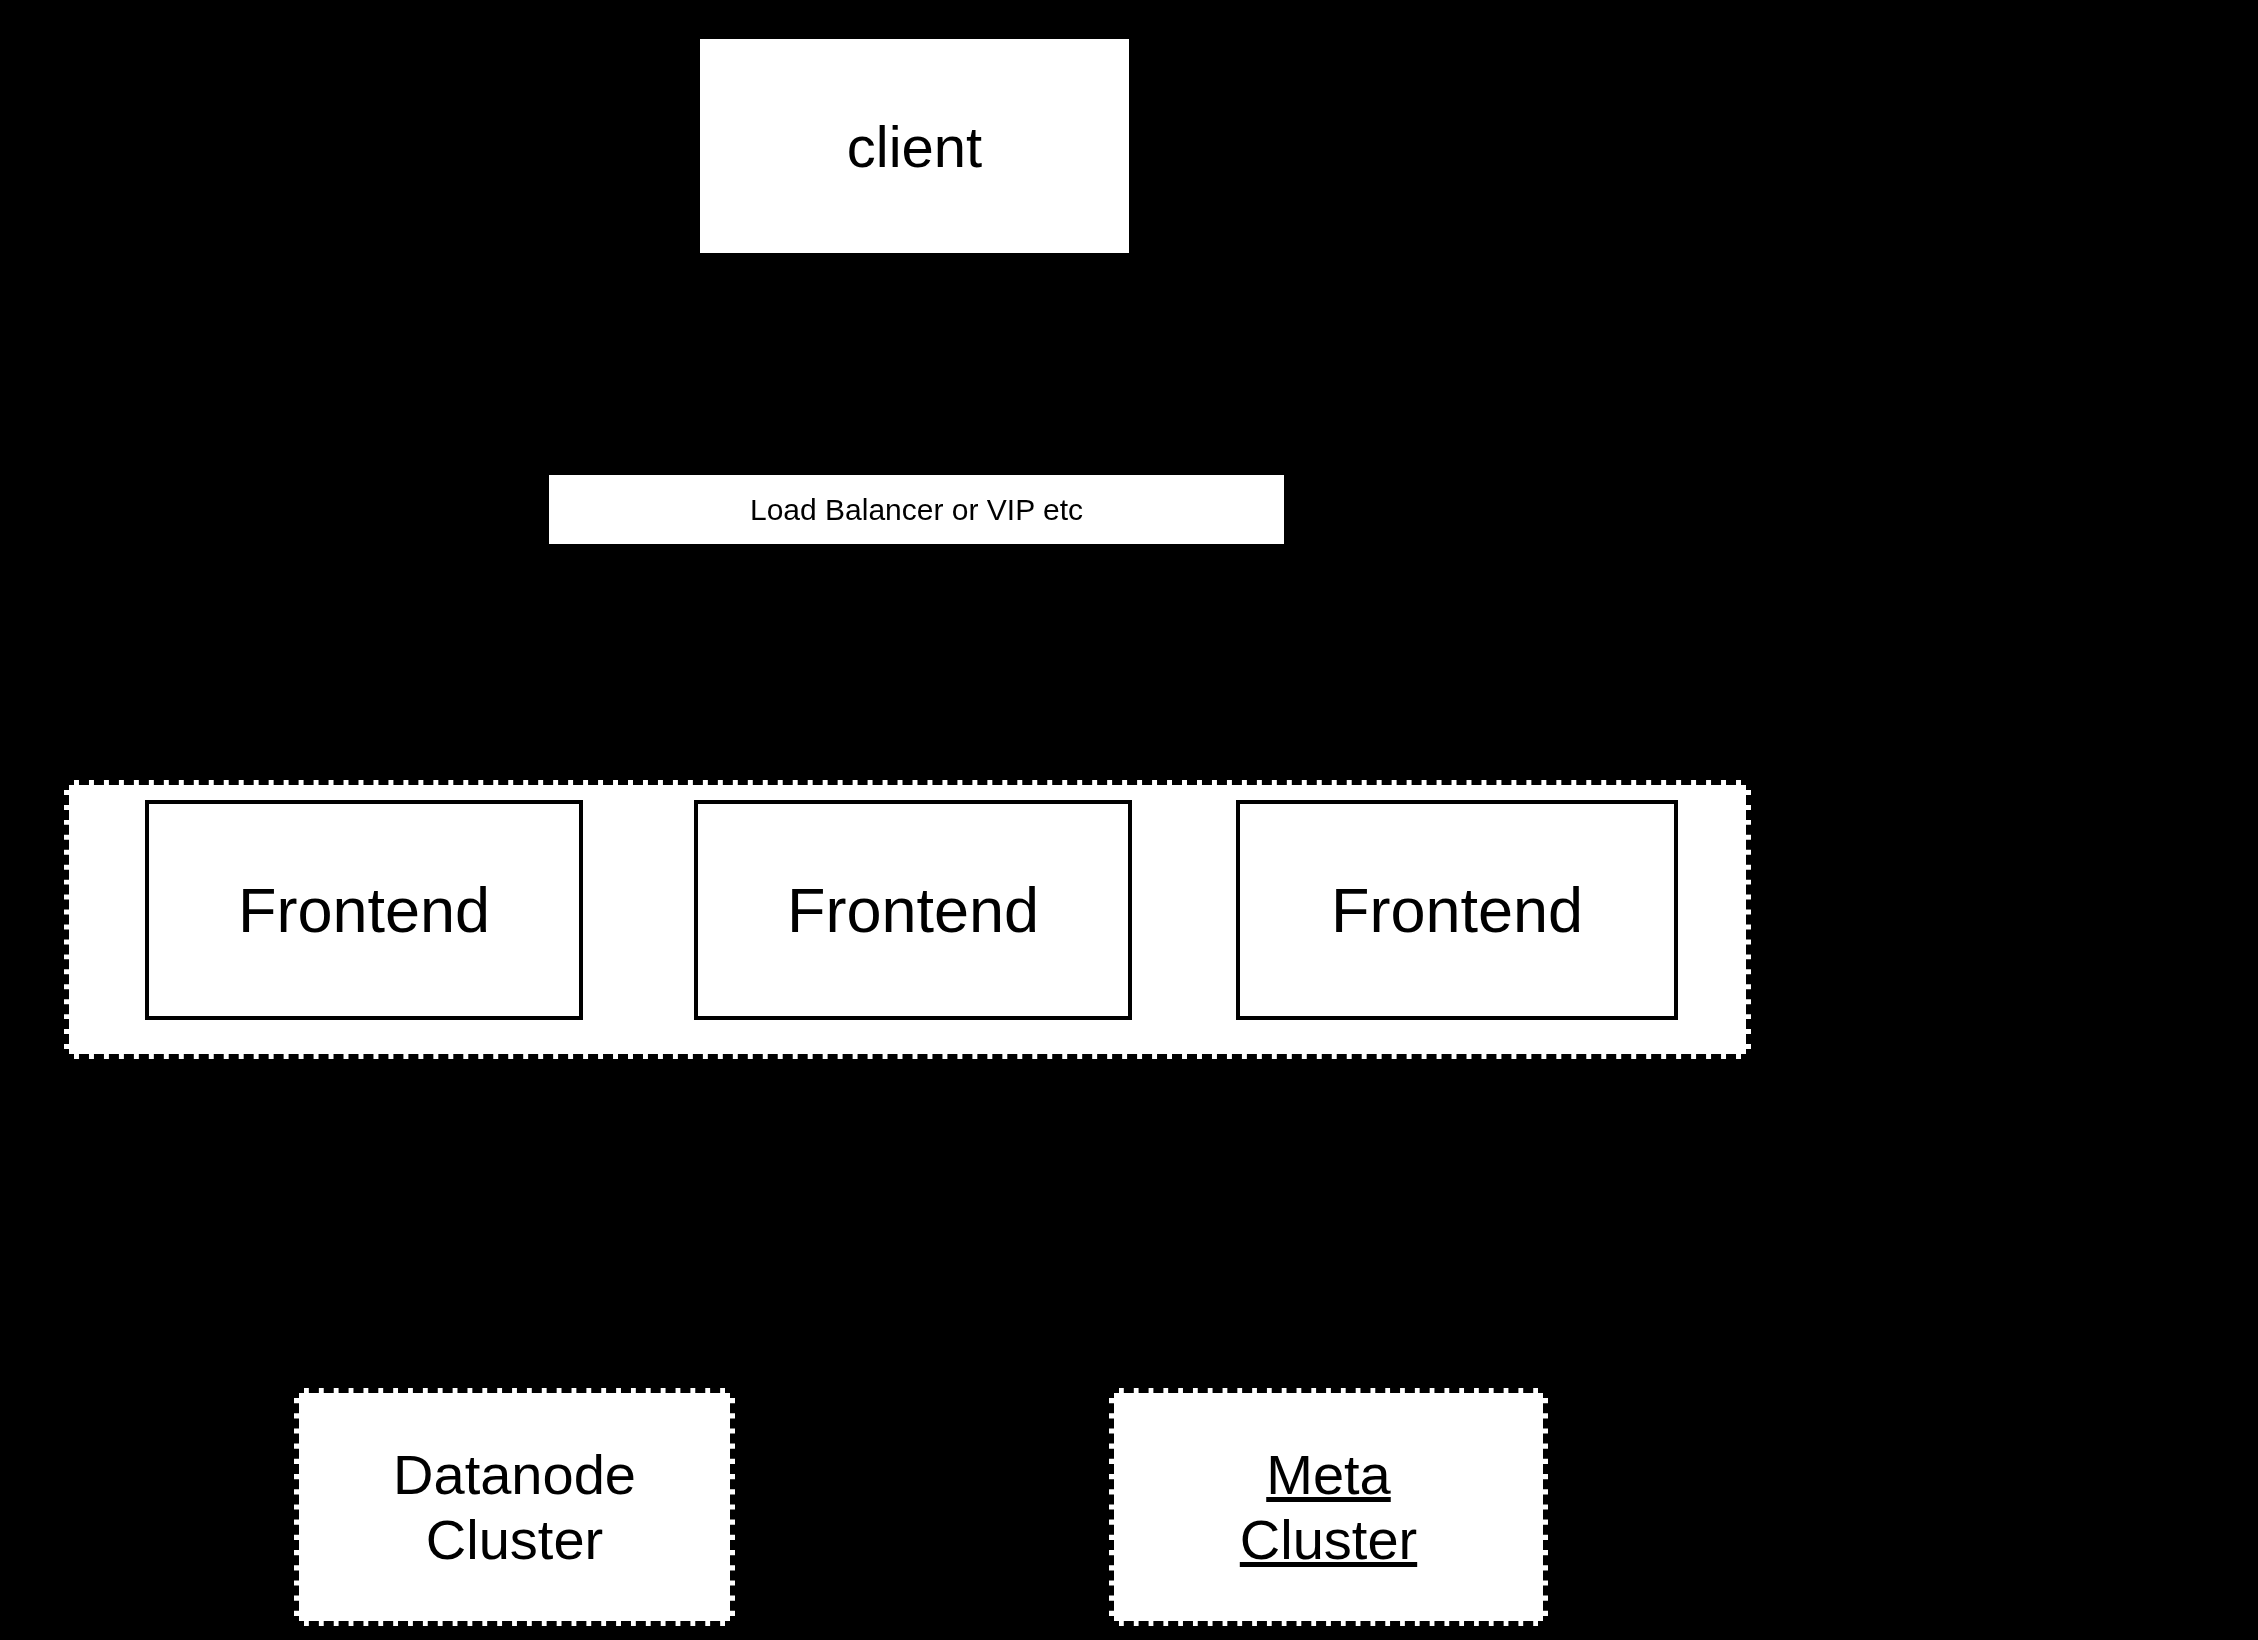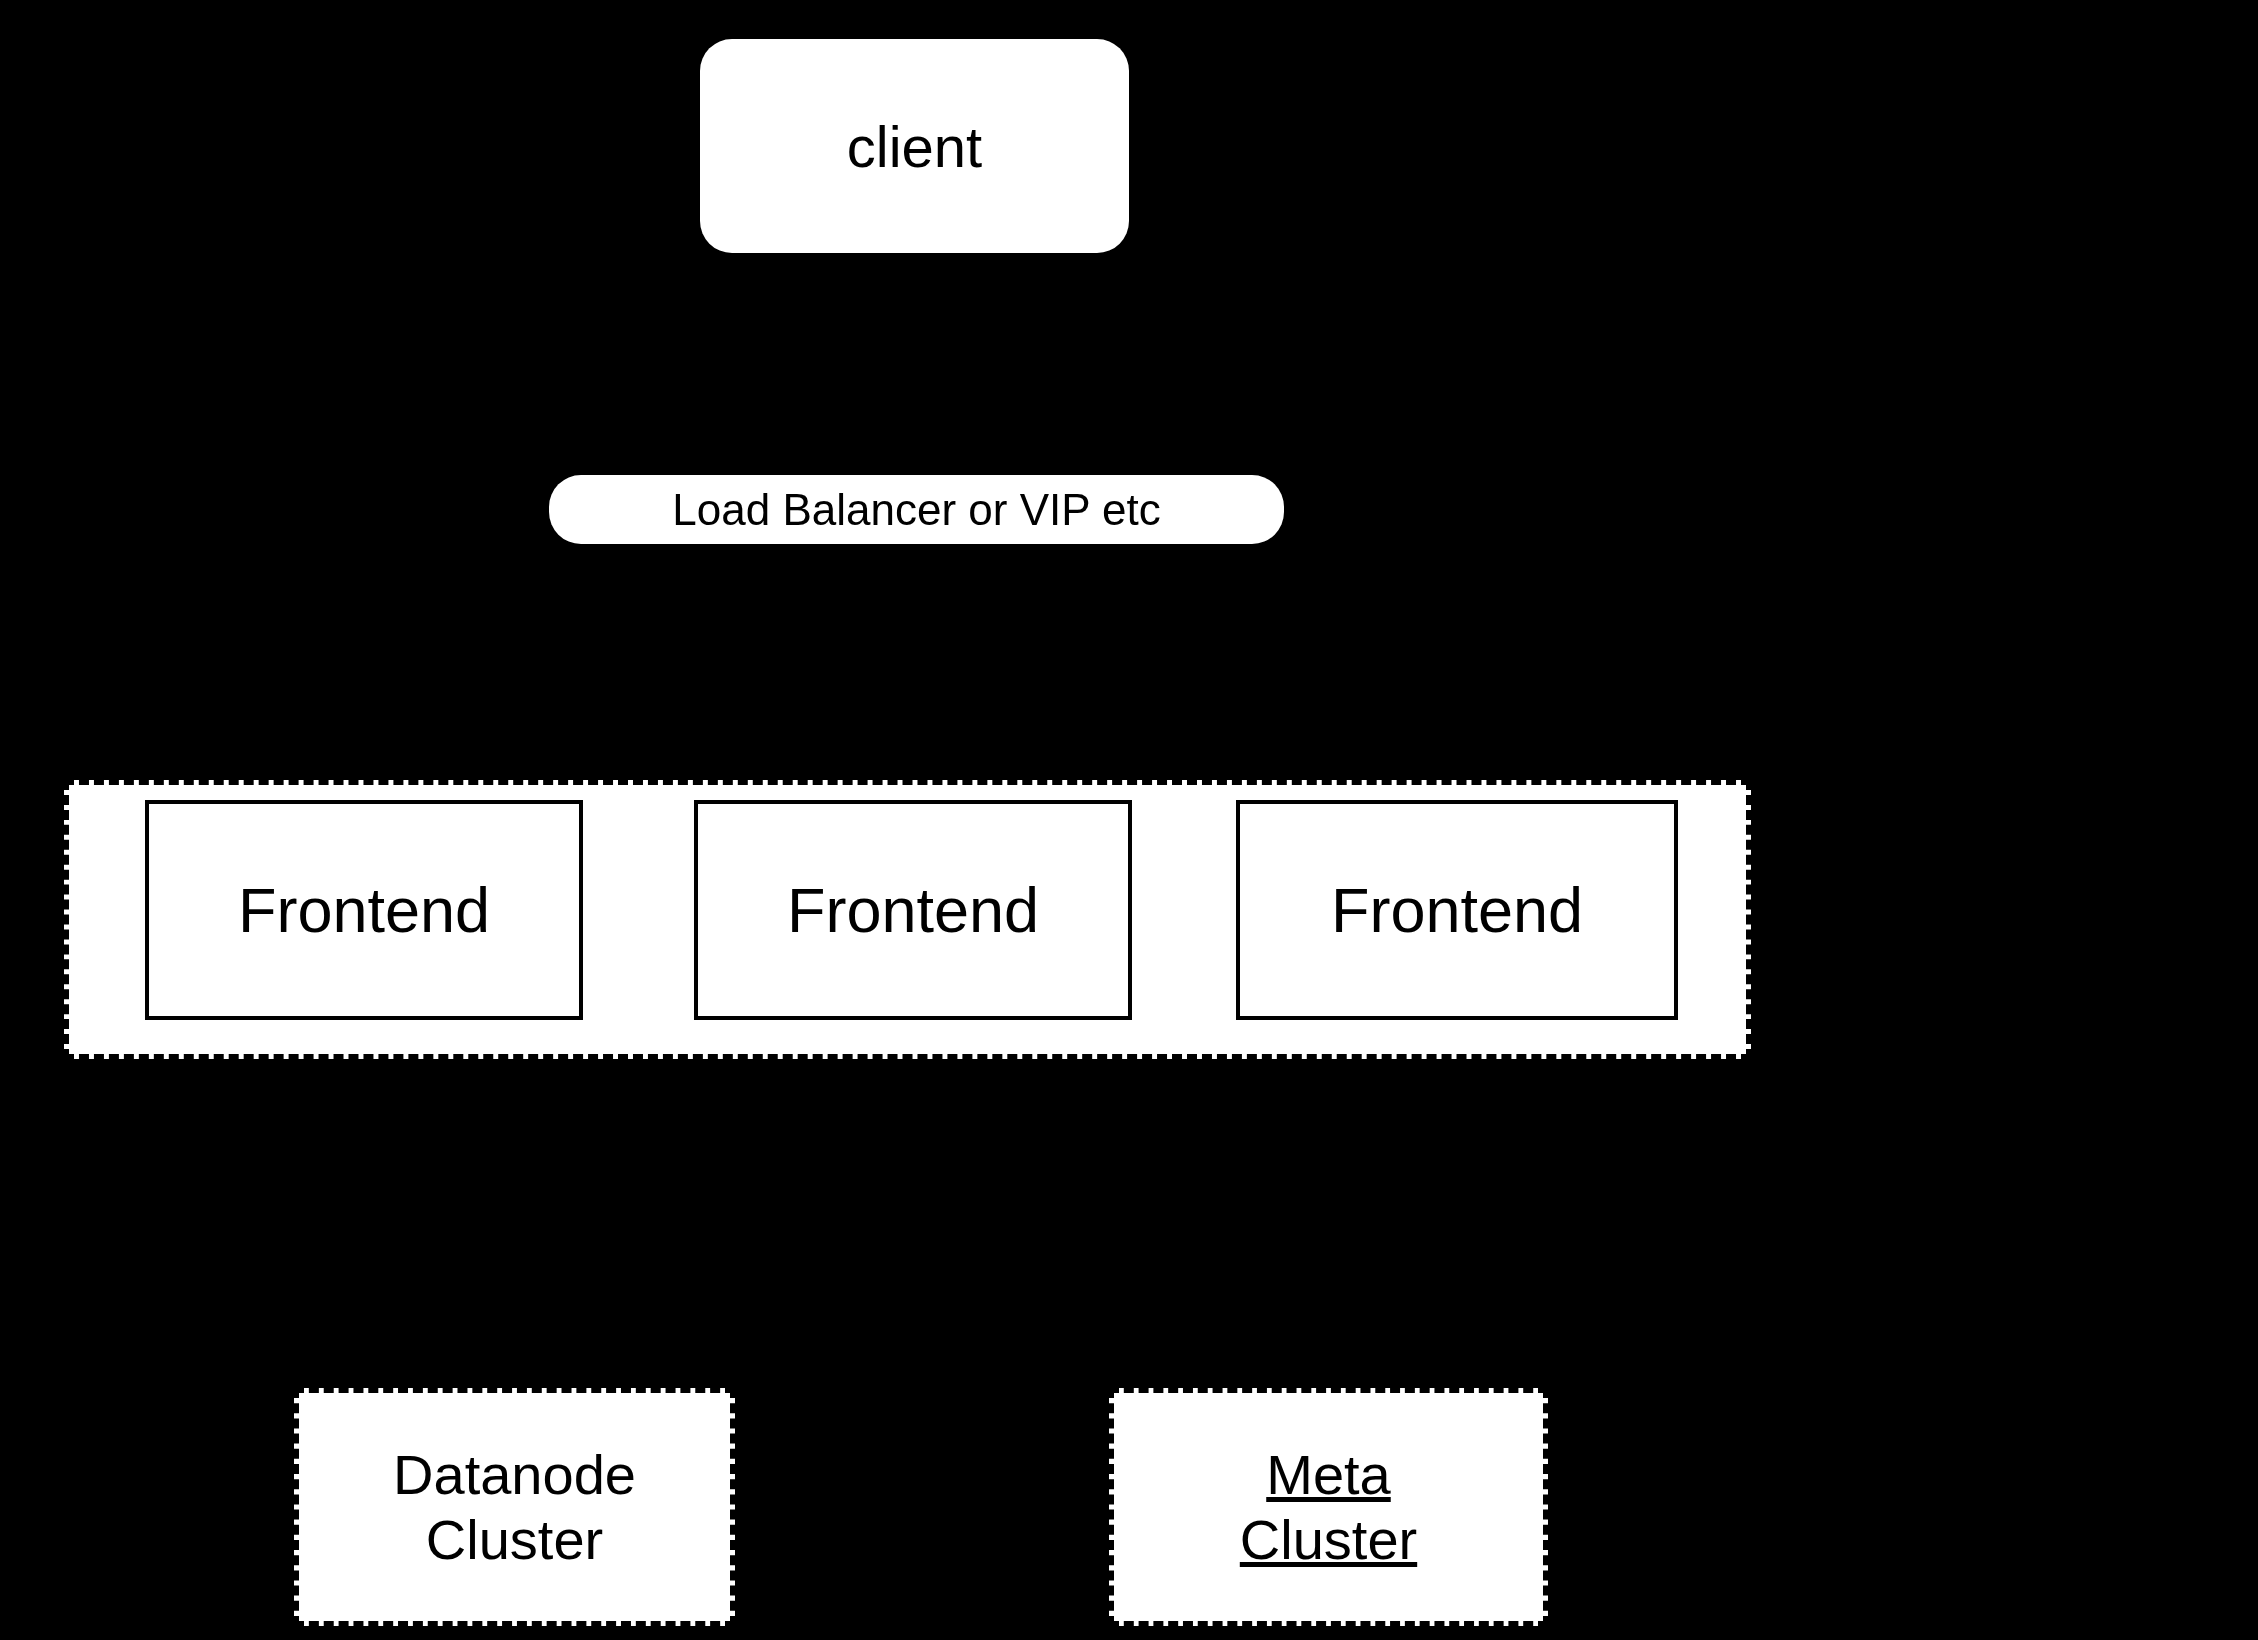--- a/index.html
+++ b/index.html
@@ -21,30 +21,29 @@
     background:var(--bg);
   }
   .node{
     position:absolute;
     background:var(--fill);
     color:var(--text);
     display:flex;
     align-items:center;
     justify-content:center;
     text-align:center;
-    border-radius:32px;
   }
   
   .client-box{
     left:700px;top:39px;width:429px;height:214px;
     font-size:58px;
   }
   .lb-box{
     left:549px;top:475px;width:735px;height:69px;
-    font-size:44px;
+    font-size:30px;
   }
   
   .frontend-cluster{
     position:absolute;
     left:64px;top:780px;width:1687px;height:279px;
     background:var(--fill);
     border:5.5px dashed var(--line);
   }
   .frontend-box{
     position:absolute;

